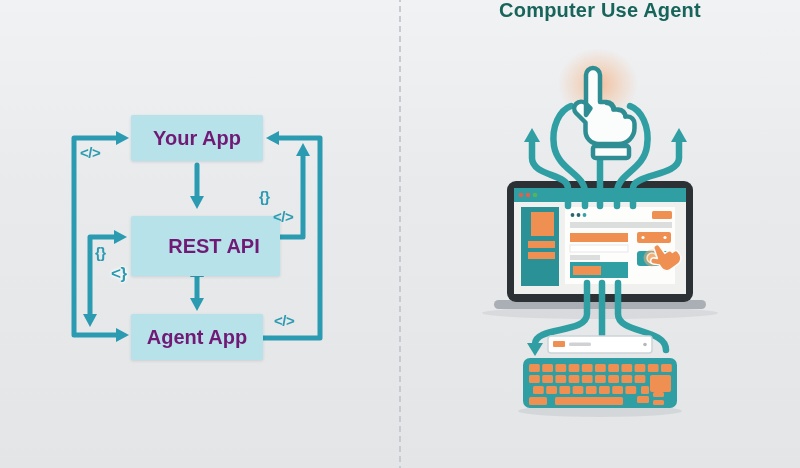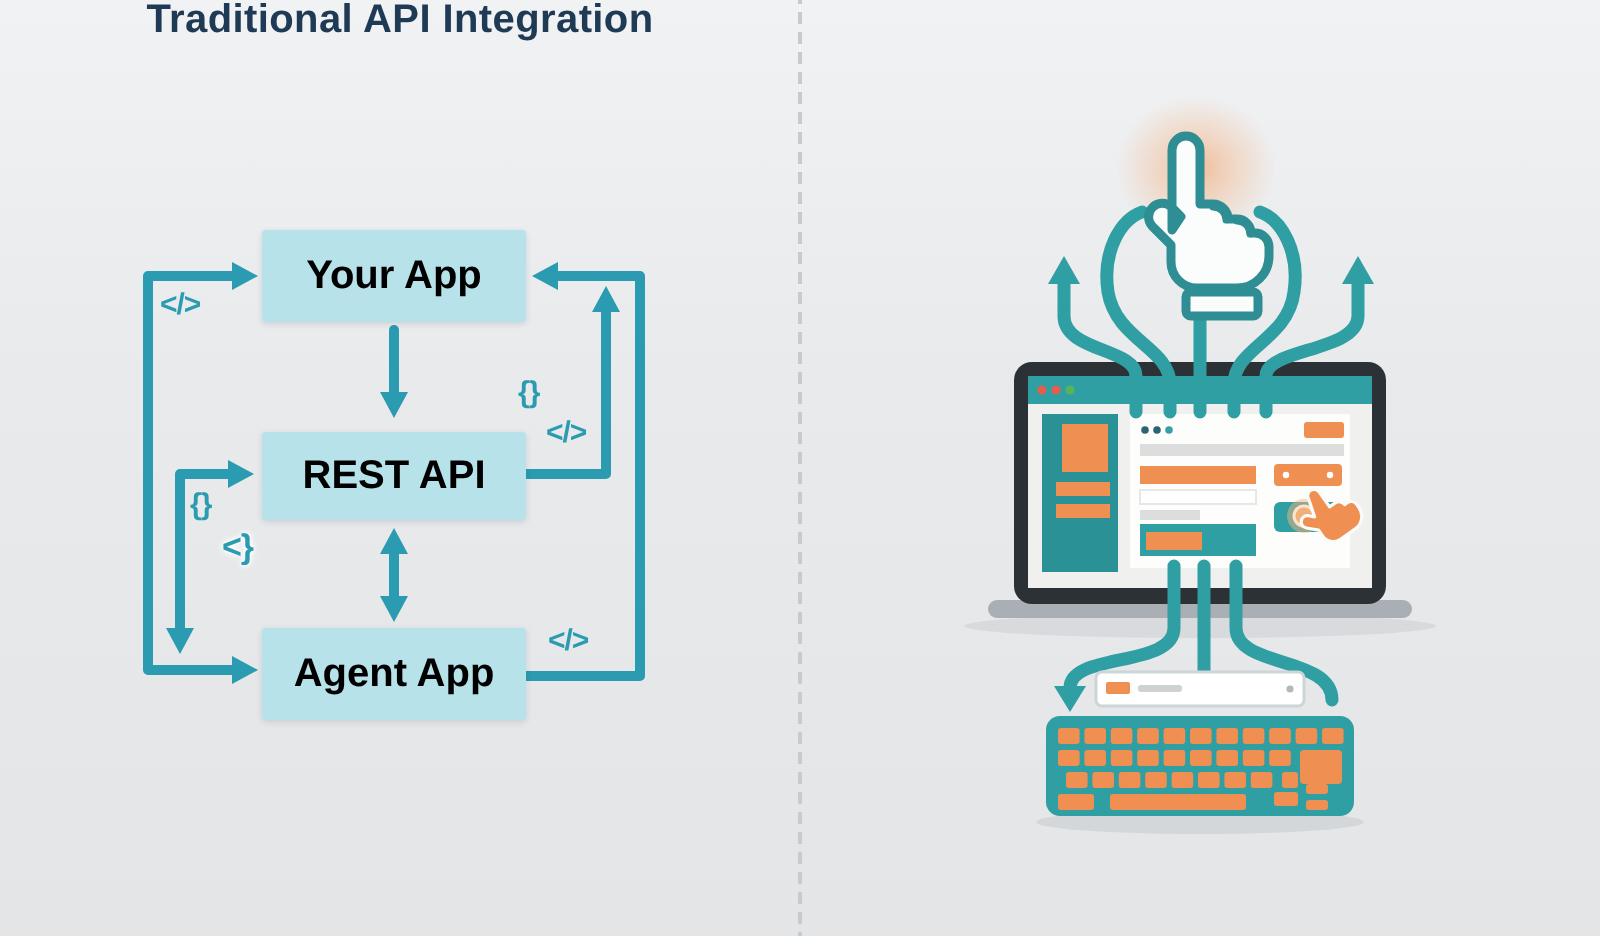--- a/index.html
+++ b/index.html
@@ -8,43 +8,43 @@
     font-family:"Liberation Sans",sans-serif;
     background:linear-gradient(180deg,#f1f2f4 0%,#e8eaec 40%,#e3e5e7 100%);
   }
   .divider{position:absolute;left:399px;top:-4px;height:476px;width:0;border-left:2px dashed #c6cbd1;}
   .title{position:absolute;top:-1px;width:400px;text-align:center;font-size:20px;font-weight:bold;letter-spacing:.2px;}
   .title-left{left:0;color:#1f3a55;}
   .title-right{left:400px;color:#17645a;}
   .flow-svg{position:absolute;left:0;top:0;}
   .agent-svg{position:absolute;left:400px;top:0;}
   .node{
-    position:absolute;left:131px;width:132px;background:#b7e2ea;color:#000000;
+    position:absolute;left:131px;width:132px;background:#b7e2ea;color:#701a75;
     font-weight:bold;font-size:20px;display:flex;align-items:center;justify-content:center;
     border-radius:2px;box-shadow:0 1px 3px rgba(40,60,70,.14);
   }
   #node-your-app{top:115px;height:46px;}
-  #node-rest-api{top:216px;height:44px;}
+  #node-rest-api{top:216px;height:60px;padding-left:17px;}
   #node-their-app{top:314px;height:46px;}
   .code-label{position:absolute;color:#2a9bb1;font-weight:bold;font-size:15px;letter-spacing:-.5px;}
   .cl-0{left:80px;top:144px;}
   .cl-1{left:95px;top:244px;}
   .cl-2{left:111px;top:264px;font-size:17px;text-shadow:0 0 2px #fff,0 0 3px #fff,0 0 5px #fff;}
   .cl-3{left:259px;top:188px;}
   .cl-4{left:273px;top:208px;}
   .cl-5{left:274px;top:312px;}
 </style>
 </head>
 <body>
 
 <div class="canvas">
 
   <div class="divider"></div>
 
-  <div class="title title-left">Traditional API Integration</div>
+  <div class="title title-right">Computer Use Agent</div>
 
   <svg class="flow-svg" width="400" height="468" viewBox="0 0 400 468">
     <g stroke="#2a9bb1" stroke-width="5" fill="none" stroke-linecap="round" stroke-linejoin="round">
 
       <path d="M122,138 H74 V335 H120"></path>
 
       <path d="M120,237 H90 V318"></path>
 
       <path d="M197,165 V198"></path>
 

